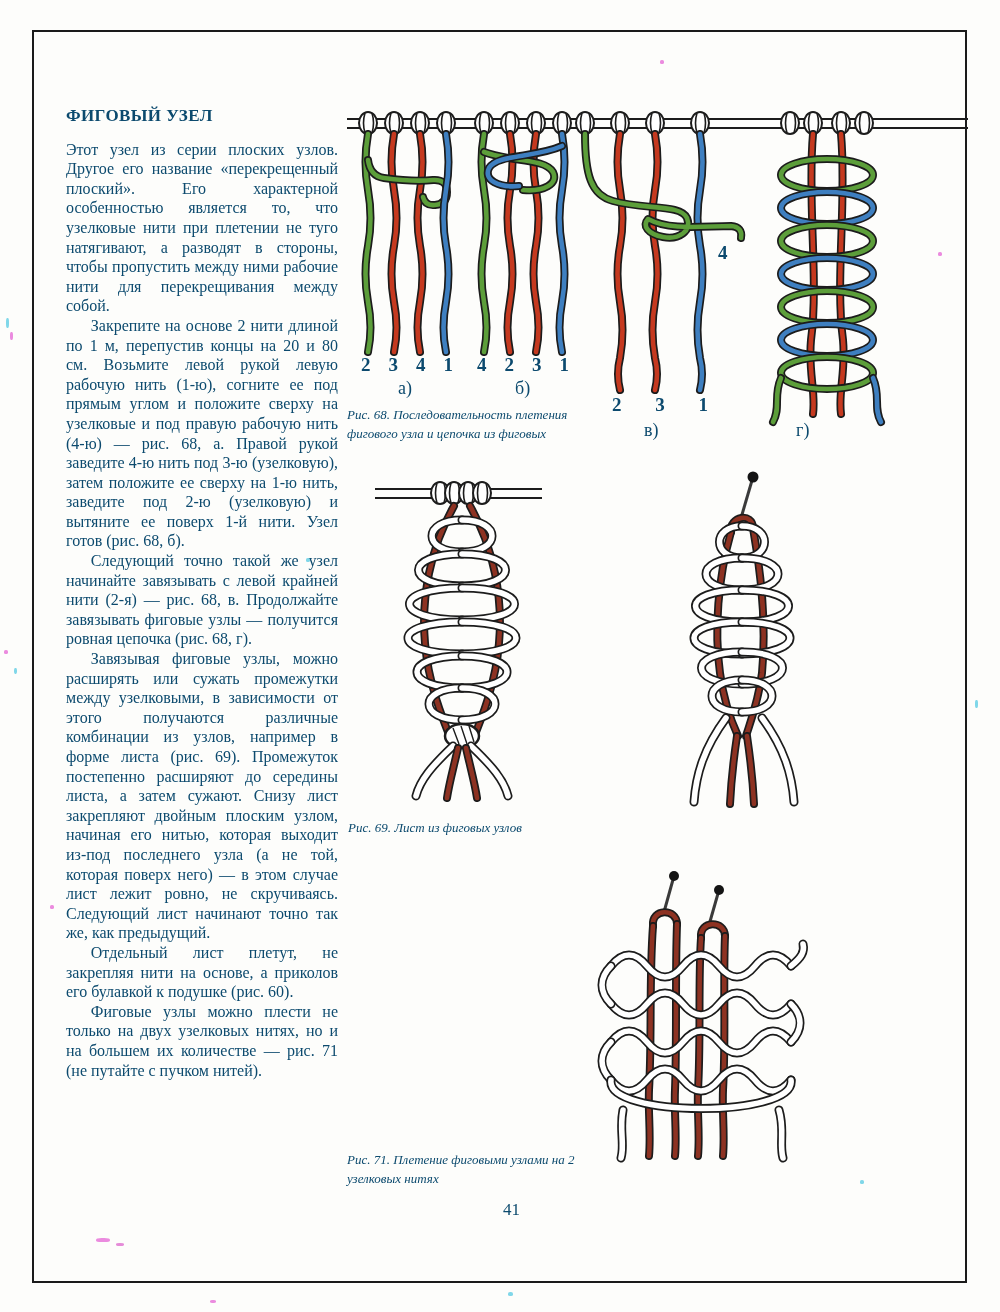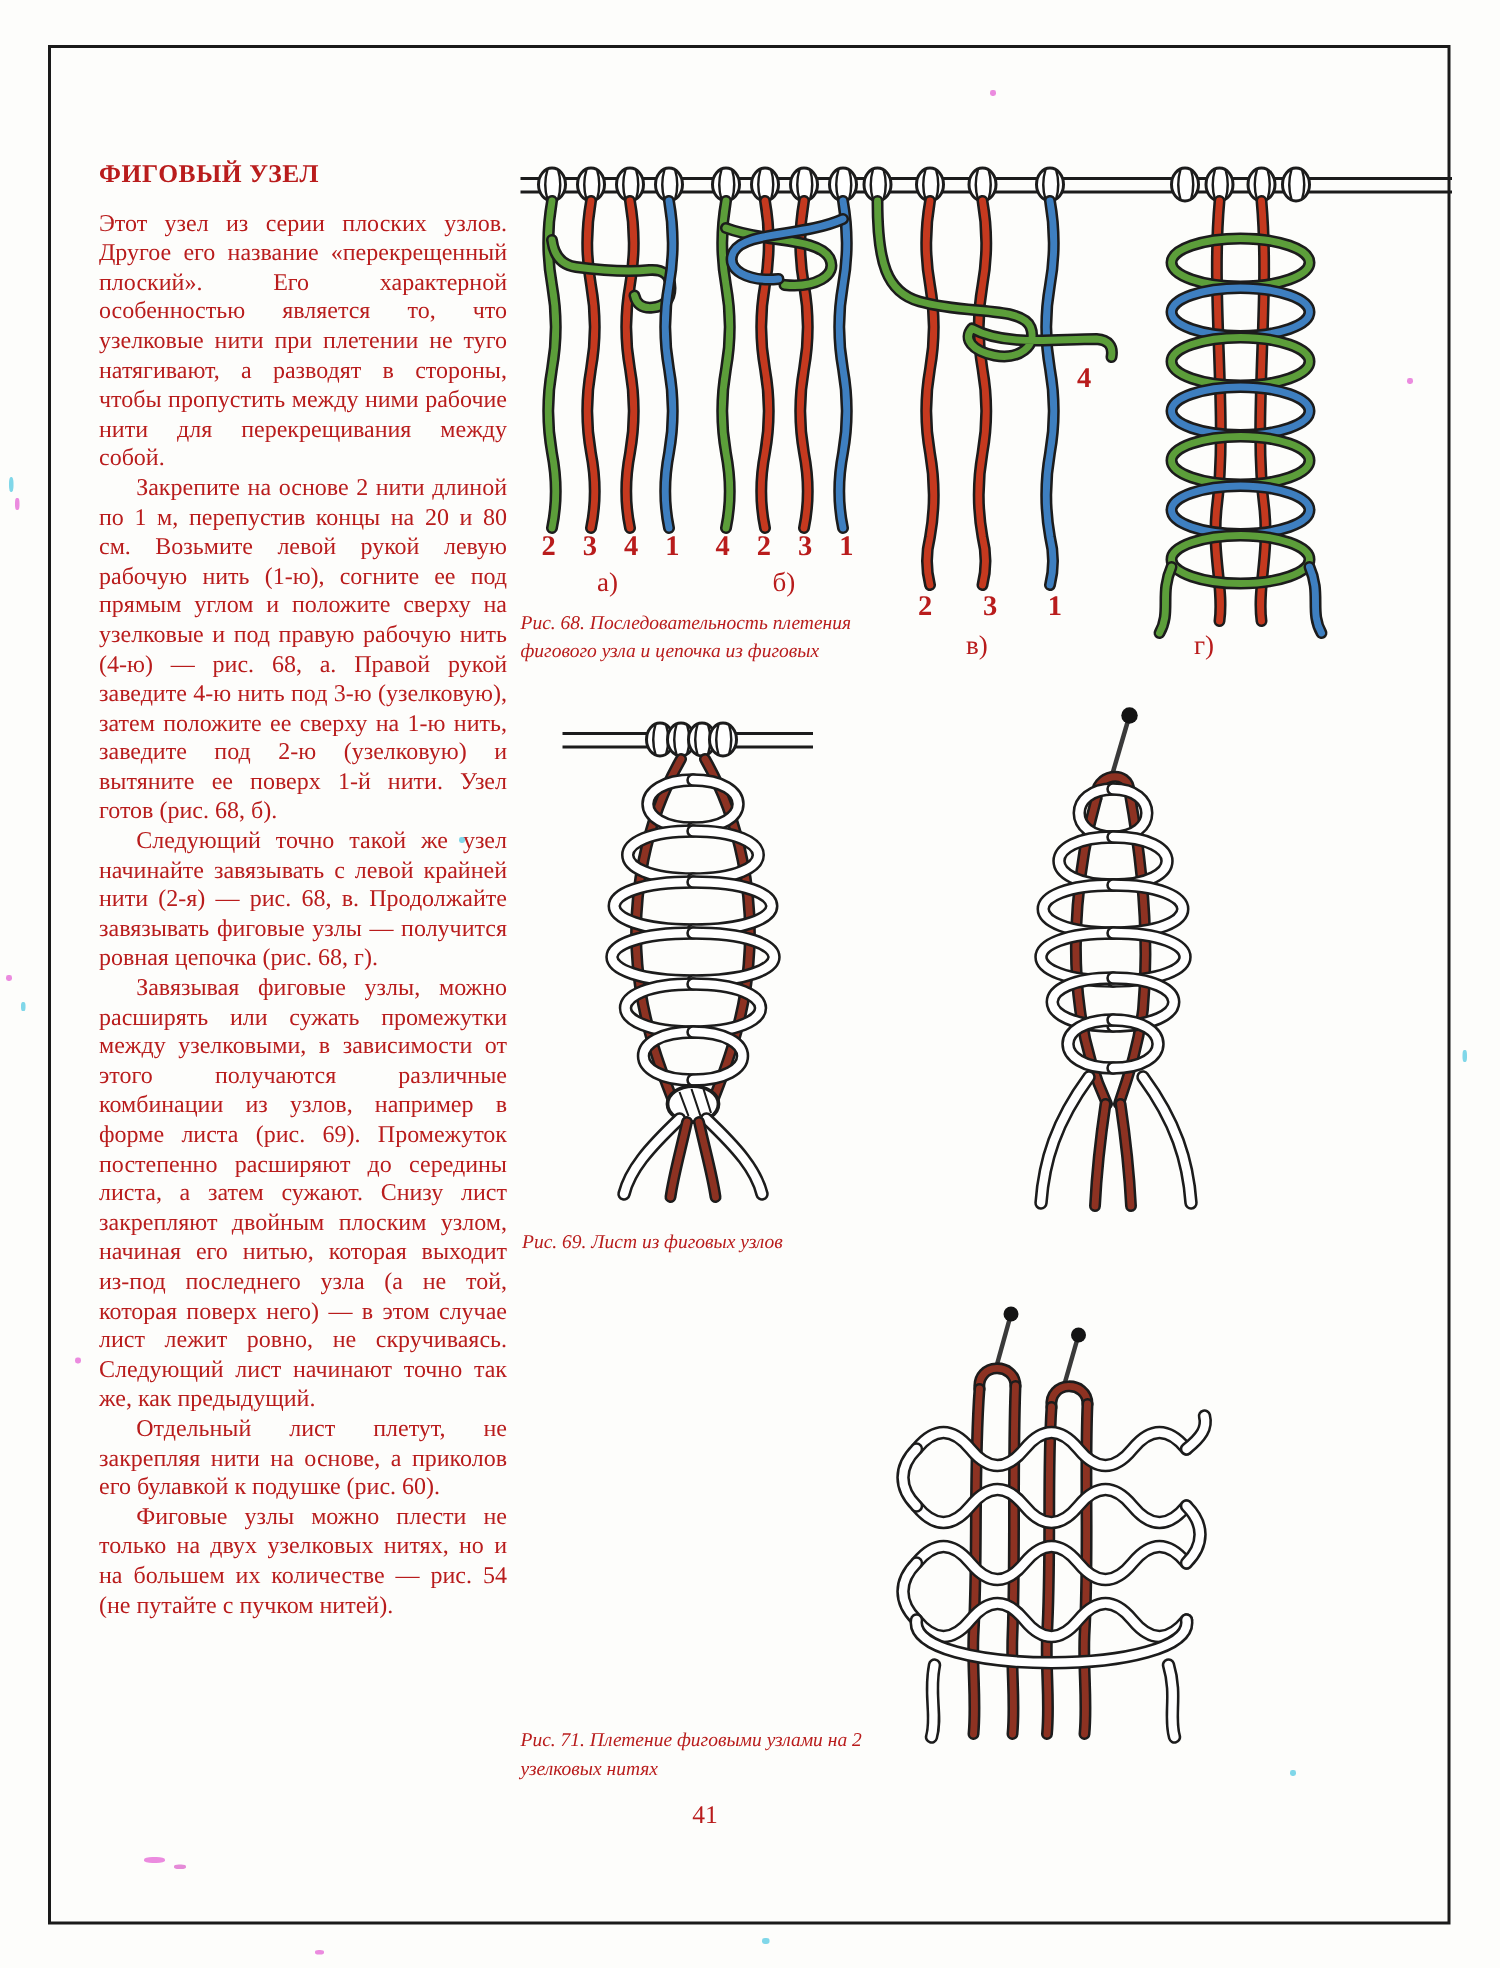--- a/index.html
+++ b/index.html
@@ -1,30 +1,30 @@
 <!DOCTYPE html>
 <html lang="ru"><head>
 <meta charset="utf-8">
 <style>
   html,body{margin:0;padding:0;background:#ffffff;}
   .page{position:relative;width:1000px;height:1312px;background:#fdfdfb;overflow:hidden;
-        font-family:"Liberation Serif",serif;color:#b91c1c;}
+        font-family:"Liberation Serif",serif;color:#0c4a6e;}
   .frame{position:absolute;left:32px;top:30px;width:931px;height:1249px;
          border:2.5px solid #1a1a1a;pointer-events:none;}
   .text-col{position:absolute;left:66px;top:106px;width:272px;text-align:justify;
             font-size:16px;line-height:19.6px;hyphens:auto;}
   .text-col h1{font-size:17px;font-weight:bold;margin:0 0 14px 0;letter-spacing:.4px;}
   .text-col p{margin:0;text-indent:1.55em;}
   .text-col p.first{text-indent:0;}
   .caption{position:absolute;font-style:italic;font-size:13px;line-height:19px;}
   .figlabel{position:absolute;font-size:18px;}
   .numrow{position:absolute;display:flex;justify-content:space-between;
           font-weight:bold;font-size:19px;}
   .threadlabel{position:absolute;font-size:19px;font-weight:bold;}
-  .pagenum{position:absolute;left:420px;top:1200px;width:100px;text-align:center;font-size:17px;}
+  .pagenum{position:absolute;left:420px;top:1200px;width:100px;text-align:right;font-size:17px;}
   .fig{position:absolute;}
   
   svg .o  {fill:none;stroke:#1c1c1c;stroke-width:8;stroke-linecap:round;stroke-linejoin:round;}
   svg .ow {fill:none;stroke:#1c1c1c;stroke-width:9;stroke-linecap:round;stroke-linejoin:round;}
   svg .c  {fill:none;stroke-width:4.6;stroke-linecap:round;stroke-linejoin:round;}
   svg .w  {fill:none;stroke:#ffffff;stroke-width:5.6;stroke-linecap:round;stroke-linejoin:round;}
   svg .red{stroke:#c5391f;} svg .drd{stroke:#8d3222;}
   svg .grn{stroke:#5c9e3a;} svg .blu{stroke:#3e7fc0;}
   svg .thin{fill:none;stroke:#1c1c1c;stroke-width:2;}
   .dot{position:absolute;border-radius:40%;opacity:.65;}
@@ -36,21 +36,21 @@
 
   <div class="frame"></div>
 
   <div class="text-col">
     <h1>ФИГОВЫЙ УЗЕЛ</h1>
     <p class="first">Этот узел из серии плоских узлов. Другое его название «перекрещенный плоский». Его характерной особенностью является то, что узелковые нити при плетении не туго натягивают, а разводят в стороны, чтобы пропустить между ними рабочие нити для перекрещивания между собой.</p>
     <p>Закрепите на основе 2 нити длиной по 1 м, перепустив концы на 20 и 80 см. Возьмите левой рукой левую рабочую нить (1-ю), согните ее под прямым углом и положите сверху на узелковые и под правую рабочую нить (4-ю) — рис. 68, а. Правой рукой заведите 4-ю нить под 3-ю (узелковую), затем положите ее сверху на 1-ю нить, заведите под 2-ю (узелковую) и вытяните ее поверх 1-й нити. Узел готов (рис. 68, б).</p>
     <p>Следующий точно такой же узел начинайте завязывать с левой крайней нити (2-я) — рис. 68, в. Продолжайте завязывать фиговые узлы — получится ровная цепочка (рис. 68, г).</p>
     <p>Завязывая фиговые узлы, можно расширять или сужать промежутки между узелковыми, в зависимости от этого получаются различные комбинации из узлов, например в форме листа (рис. 69). Промежуток постепенно расширяют до середины листа, а затем сужают. Снизу лист закрепляют двойным плоским узлом, начиная его нитью, которая выходит из-под последнего узла (а не той, которая поверх него) — в этом случае лист лежит ровно, не скручиваясь. Следующий лист начинают точно так же, как предыдущий.</p>
     <p>Отдельный лист плетут, не закрепляя нити на основе, а приколов его булавкой к подушке (рис. 60).</p>
-    <p>Фиговые узлы можно плести не только на двух узелковых нитях, но и на большем их количестве — рис. 54 (не путайте с пучком нитей).</p>
+    <p>Фиговые узлы можно плести не только на двух узелковых нитях, но и на большем их количестве — рис. 71 (не путайте с пучком нитей).</p>
   </div>
 
   <svg class="fig" style="left:345px;top:100px" width="625" height="340" viewBox="0 0 625 340">
     <defs>
       <g id="coil">
         <ellipse cx="0" cy="0" rx="9" ry="11" fill="#fff" stroke="#1c1c1c" stroke-width="2"></ellipse>
         <path d="M-3 -10 q-3 10 0 20 M4 -10 q3 10 0 20" fill="none" stroke="#1c1c1c" stroke-width="1.6"></path>
       </g>
     </defs>
     <g>

